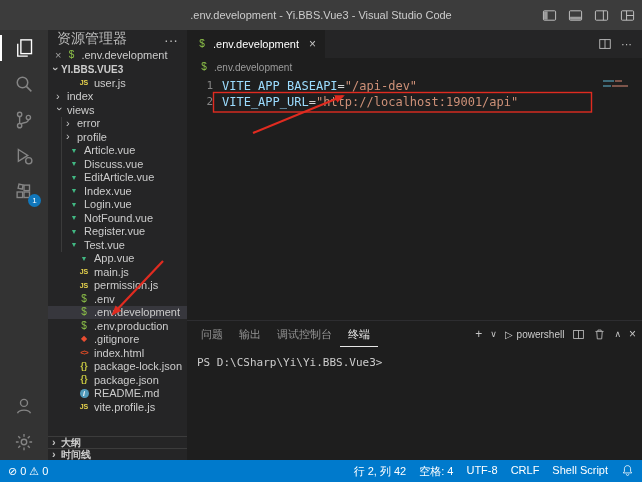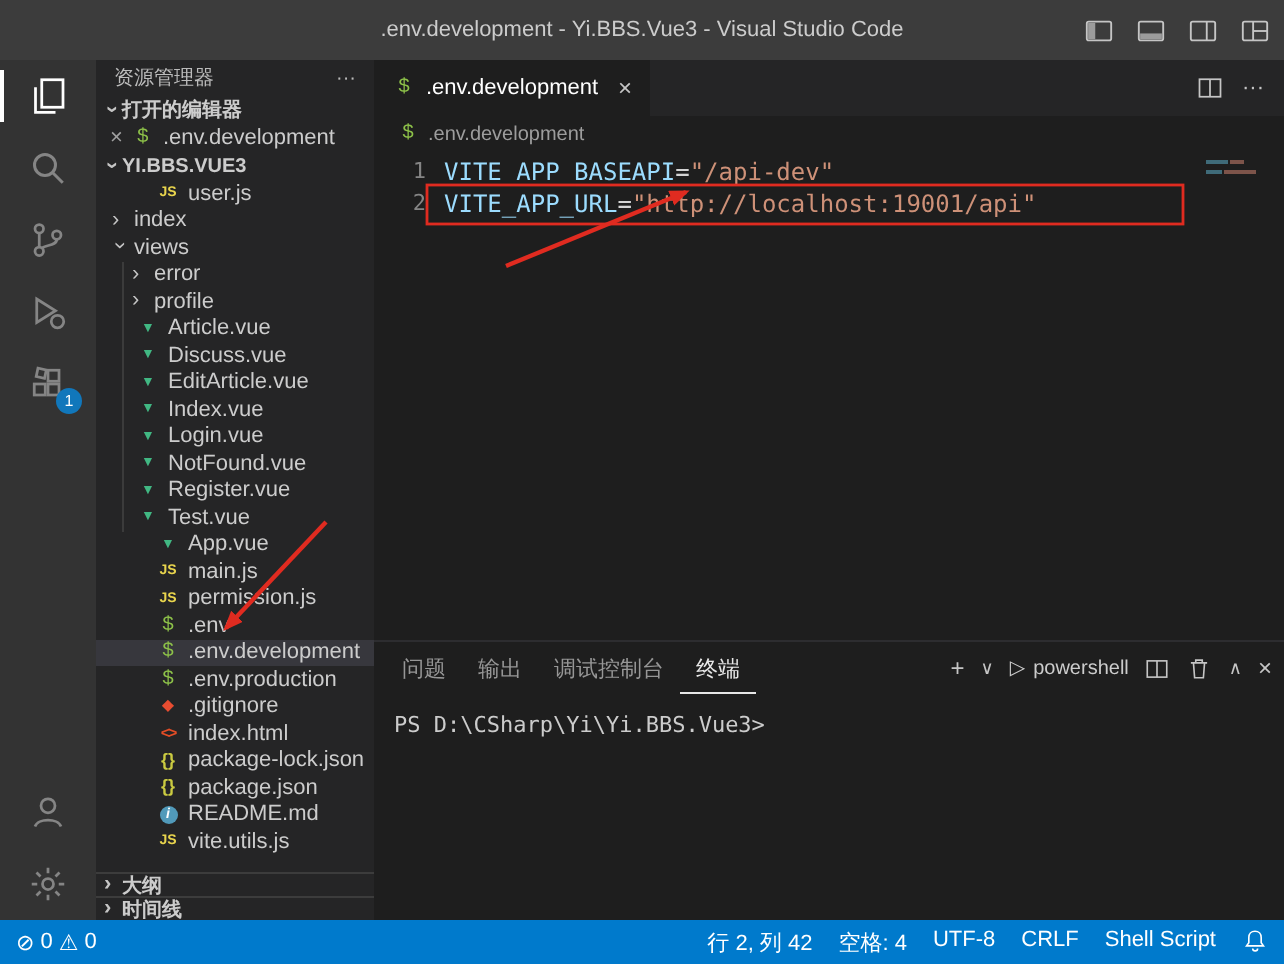--- a/index.html
+++ b/index.html
@@ -17,21 +17,21 @@
   .activitybar{position:absolute;top:30px;bottom:22px;left:0;width:48px;background:#333333;display:flex;flex-direction:column;}
   .ab-item{width:48px;height:36px;display:flex;align-items:center;justify-content:center;color:#858585;position:relative;}
   .ab-item.active{color:#ffffff;}
   .ab-item.active::before{content:"";position:absolute;left:0;top:5px;bottom:5px;width:2px;background:#ffffff;}
   .ab-bottom{margin-top:auto;}
   .ext-badge{position:absolute;right:7px;bottom:3px;min-width:13px;height:13px;border-radius:50%;background:#1177bb;color:#fff;
     font-size:8px;display:flex;align-items:center;justify-content:center;}
 
   
   .sidebar{position:absolute;top:30px;bottom:22px;left:48px;width:139px;background:#252526;overflow:hidden;}
-  .sb-title{height:18px;display:flex;align-items:center;justify-content:space-between;padding:0 9px;font-size:10px;color:#bbbbbb;}
+  .sb-title{height:18px;display:flex;align-items:flex-end;justify-content:space-between;padding:0 9px;font-size:14px;color:#bbbbbb;}
   .sb-header{height:14px;display:flex;align-items:center;gap:2px;padding-left:4px;font-weight:bold;font-size:10px;color:#cccccc;}
   .oe-item{height:14px;display:flex;align-items:center;gap:4px;padding-left:7px;color:#cccccc;}
   .oe-close{color:#a0a0a0;font-size:11px;line-height:1;}
   .tree{position:relative;}
   .indent-guide{position:absolute;left:13px;top:40.5px;width:1px;height:135px;background:#3b3b3b;}
   .trow{height:13.5px;display:flex;align-items:center;gap:4px;color:#cccccc;white-space:nowrap;}
   .trow.lvl1{padding-left:8px;} .trow.lvl1.file{padding-left:30px;}
   .trow.lvl2{padding-left:18px;} .trow.lvl2.file{padding-left:20px;}
   .trow.sel{background:#37373d;}
   .tlabel{font-size:11px;}
@@ -168,24 +168,20 @@
         </svg>
     </div>
   </div>
 
   <div class="sidebar">
     <div class="sb-title">
       <span>资源管理器</span>
       <span>···</span>
     </div>
 
-    <div class="sb-header">
-      <span class="chev open">›</span>
-      <span>打开的编辑器</span>
-    </div>
     <div class="oe-item">
       <span class="oe-close">×</span>
       <span class="ficon env">$</span>
       <span class="tlabel">.env.development</span>
     </div>
 
     <div class="sb-header">
       <span class="chev open">›</span>
       <span>YI.BBS.VUE3</span>
     </div>
@@ -284,21 +280,21 @@
       <div class="trow lvl1 file">
           <span class="ficon json">{}</span>
           <span class="tlabel">package.json</span>
         </div>
       <div class="trow lvl1 file">
           <span class="ficon md">i</span>
           <span class="tlabel">README.md</span>
         </div>
       <div class="trow lvl1 file">
           <span class="ficon js">JS</span>
-          <span class="tlabel">vite.utils.js</span>
+          <span class="tlabel">vite.profile.js</span>
         </div>
     </div>
 
     <div class="sb-bottom">
       <div class="sb-header">
         <span class="chev">›</span>
         <span>大纲</span>
       </div>
       <div class="sb-header">
         <span class="chev">›</span>

